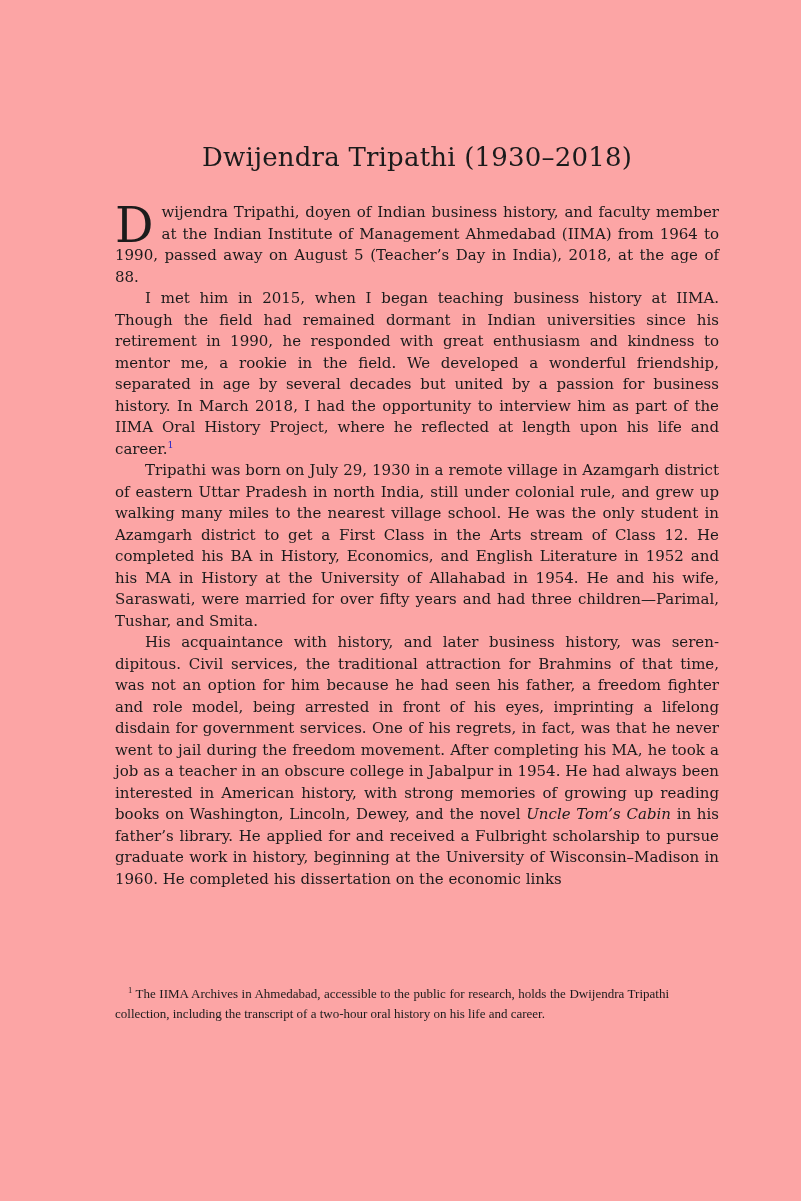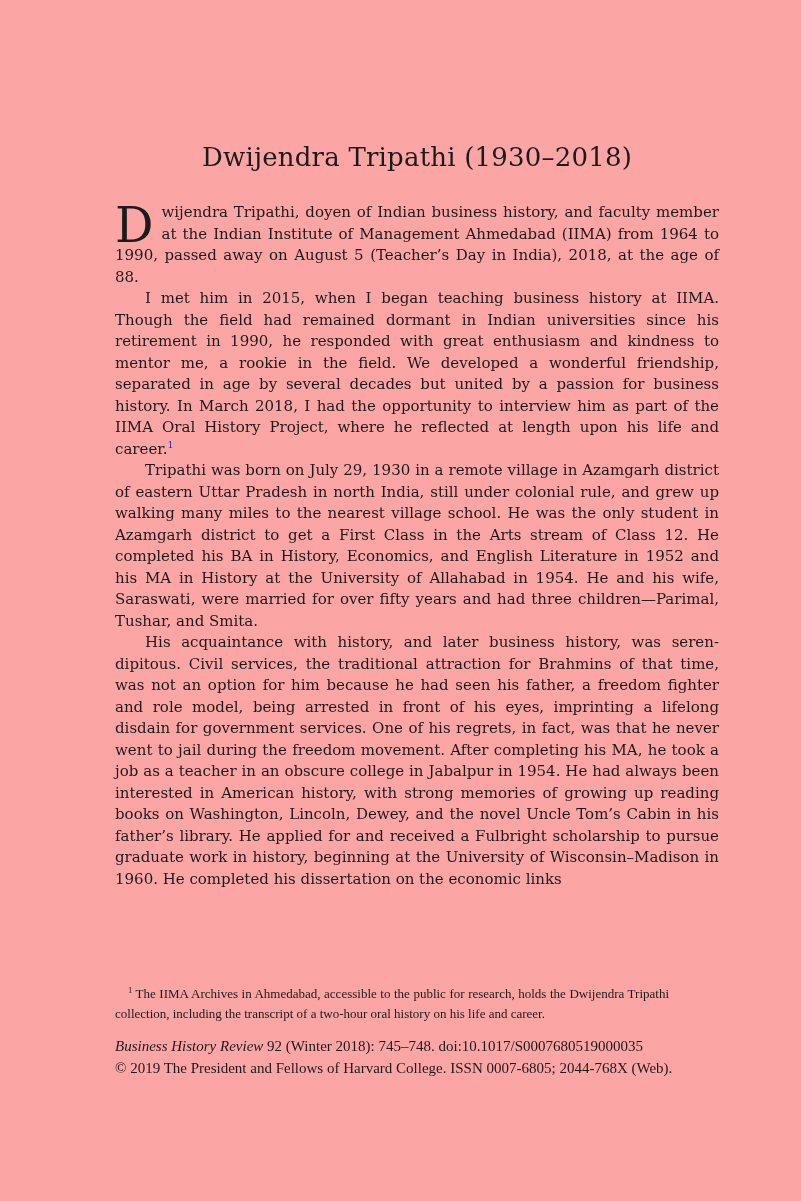--- a/index.html
+++ b/index.html
@@ -71,20 +71,21 @@
     right: 115px;
     top: 1035px;
     font-family: "Liberation Serif", serif;
     font-size: 15px;
     line-height: 22px;
   }
   .citation-block .journal {
     font-style: italic;
   }
   .italic {
+    font-style: italic;
   }
 </style>
 </head>
 <body>
 
 <div class="page">
 
   <h1 class="page-title">Dwijendra Tripathi (1930–2018)</h1>
 
   <div class="body-text">
@@ -104,20 +105,14 @@
     <p class="indented">
       <span>His acquaintance with history, and later business history, was seren­dipitous. Civil services, the traditional attraction for Brahmins of that time, was not an option for him because he had seen his father, a freedom fighter and role model, being arrested in front of his eyes, imprinting a lifelong disdain for government services. One of his regrets, in fact, was that he never went to jail during the freedom move­ment. After completing his MA, he took a job as a teacher in an obscure college in Jabalpur in 1954. He had always been interested in American history, with strong memories of growing up reading books on Washing­ton, Lincoln, Dewey, and the novel </span><span class="italic">Uncle Tom’s Cabin</span><span> in his father’s library. He applied for and received a Fulbright scholarship to pursue graduate work in history, beginning at the University of Wisconsin–Madison in 1960. He completed his dissertation on the economic links</span>
     </p>
 
   </div>
 
   <div class="footnote-block">
     <sup>1</sup><span> The IIMA Archives in Ahmedabad, accessible to the public for research, holds the Dwijendra Tripathi collection, including the transcript of a two-hour oral history on his life and career.</span>
   </div>
 
-  <div class="citation-block">
-    <div>
-      <span class="journal">Business History Review</span><span> 92 (Winter 2018): 745–748. doi:10.1017/S0007680519000035</span>
-    </div>
-    <div>© 2019 The President and Fellows of Harvard College. ISSN 0007-6805; 2044-768X (Web).</div>
-  </div>
 
 </div>
 
 </body></html>

